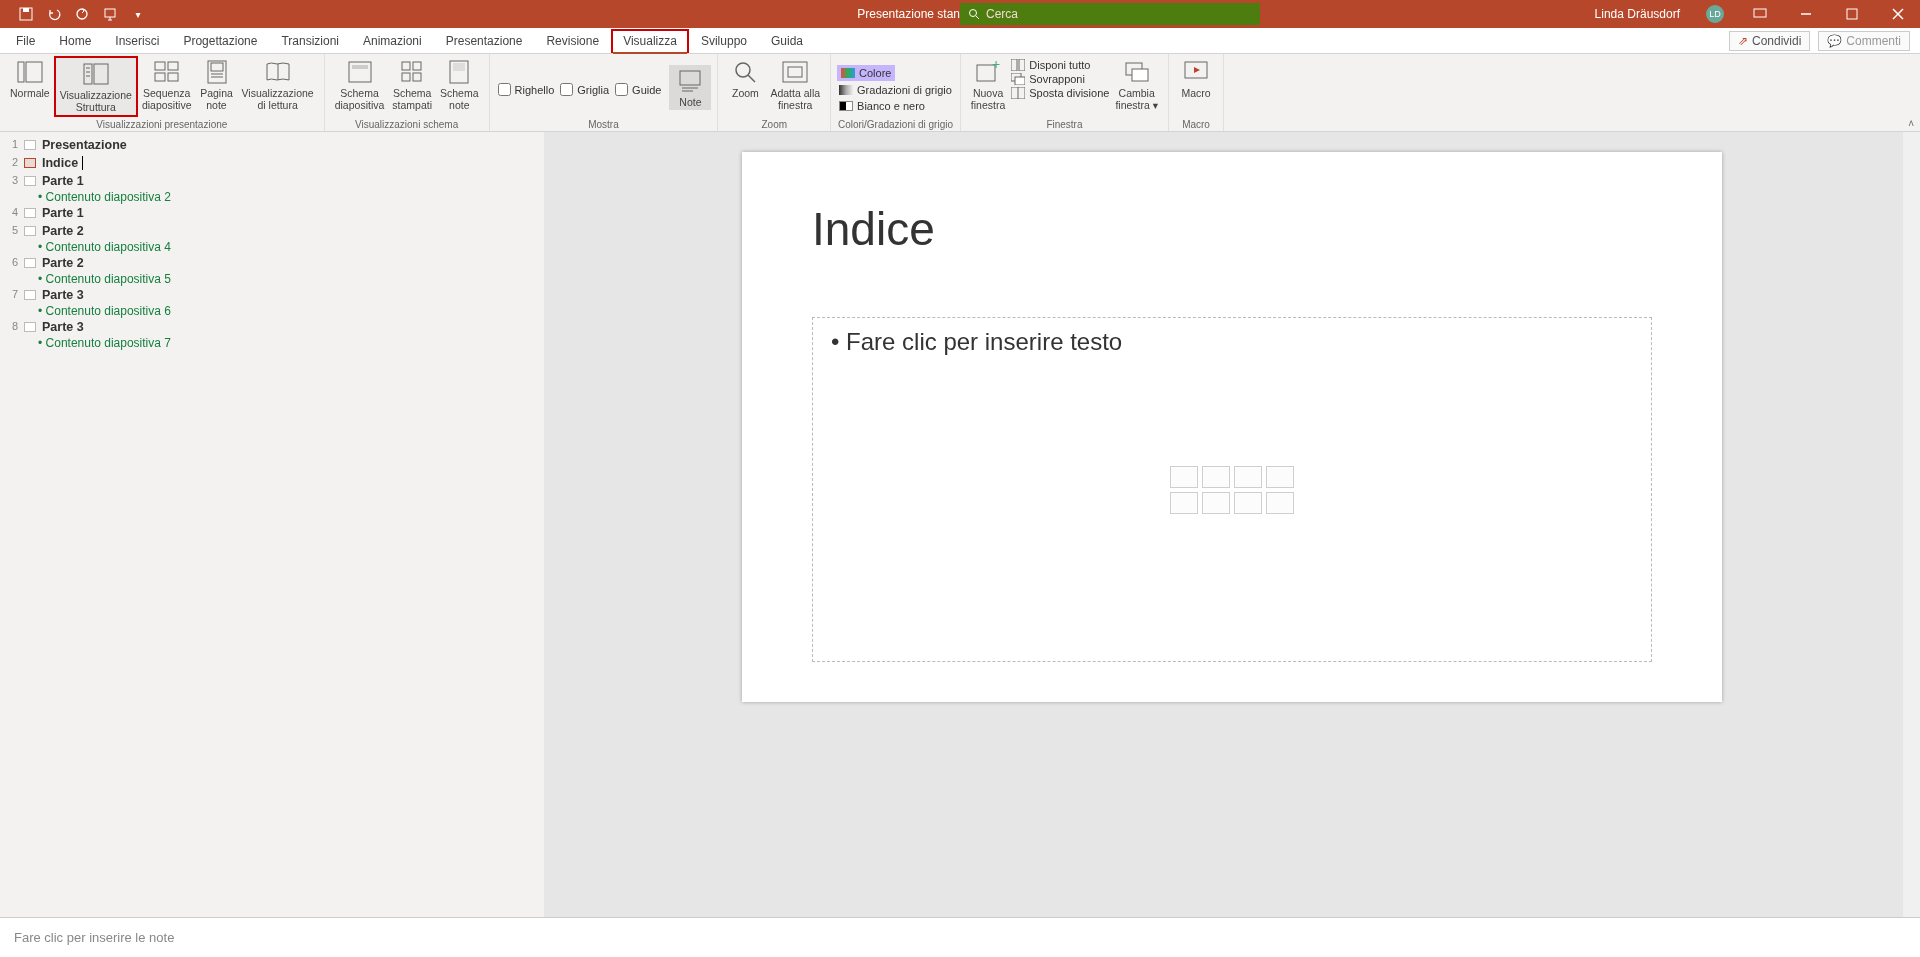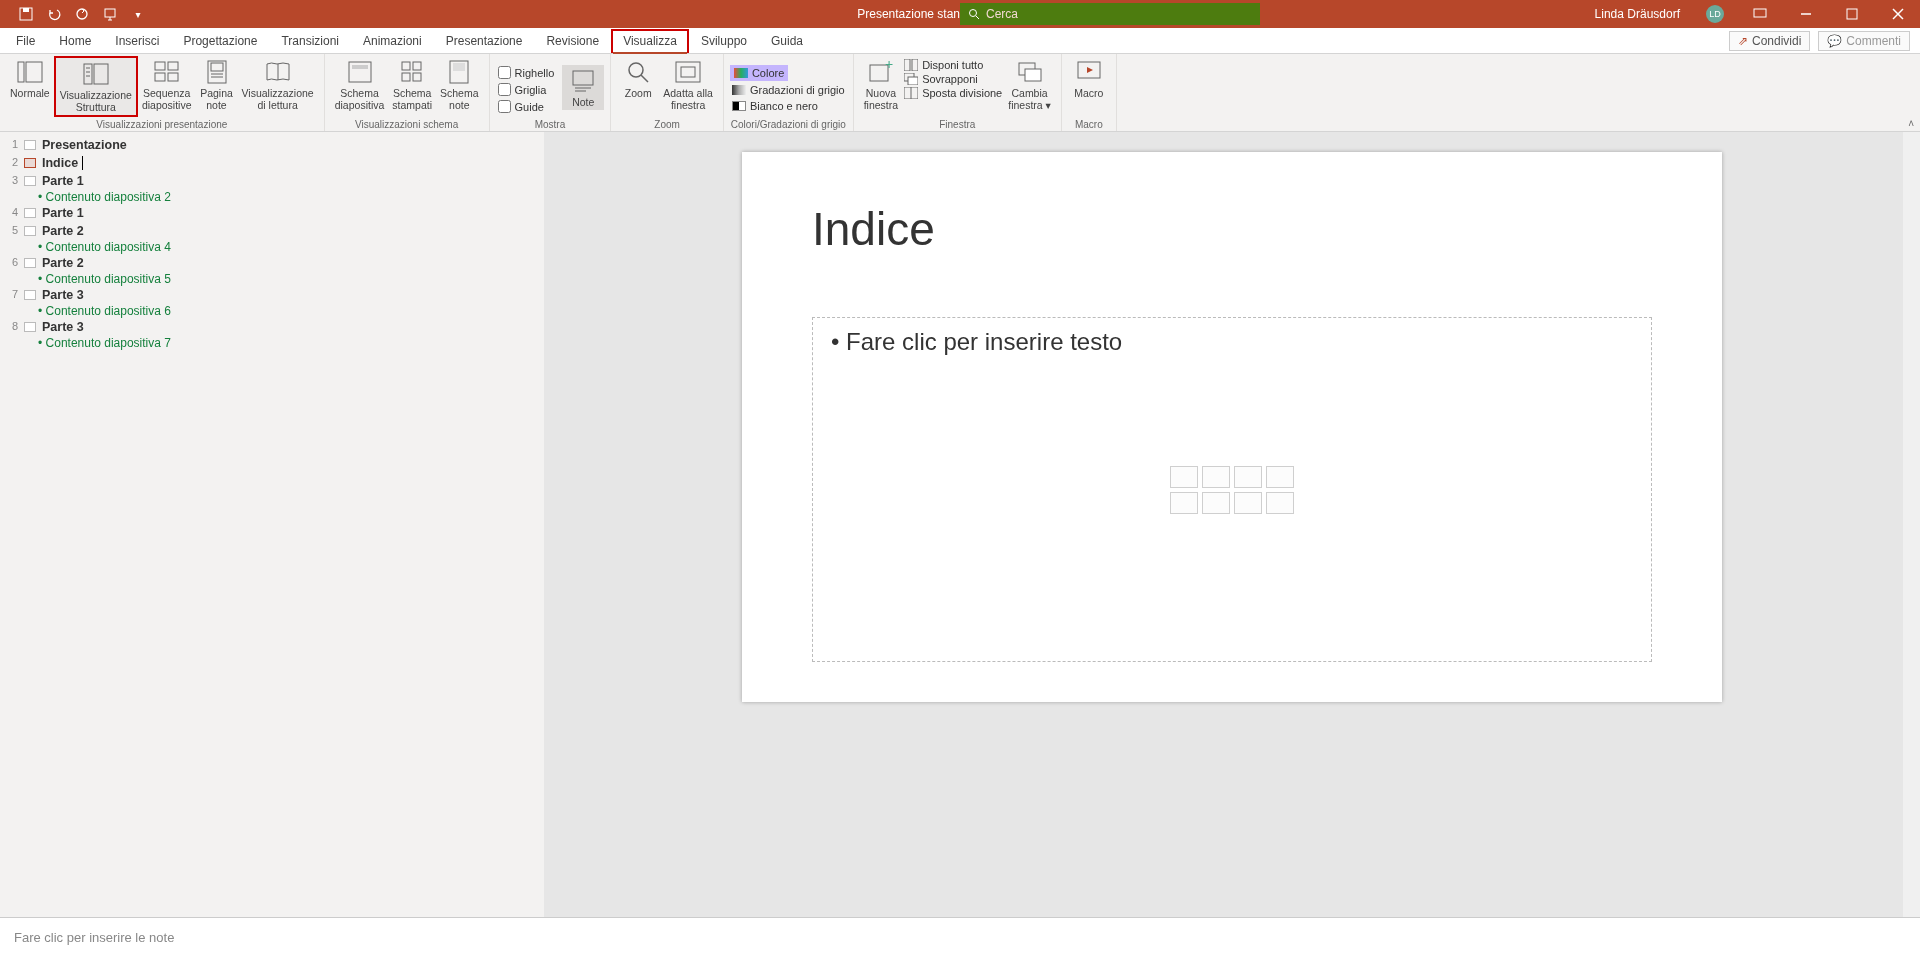--- a/index.html
+++ b/index.html
@@ -260,21 +260,21 @@
           </span>
         <span style="white-space:pre-line;">Schema
 note</span>
       </div>
     </div>
     <div class="group-label">Visualizzazioni schema</div>
   </div>
 
   <div class="group" style="min-width:100px;">
     <div class="group-body" style="align-items:center;">
-      <div style="display:flex;flex-direction:column;gap:2px;padding-top:4px;">
+      <div style="display:flex;flex-direction:row;gap:2px;padding-top:4px;">
         <label class="checkrow">
             <input type="checkbox" style="">
             <span>Righello</span>
           </label>
         <label class="checkrow">
             <input type="checkbox" style="">
             <span>Griglia</span>
           </label>
         <label class="checkrow">
             <input type="checkbox" style="">

